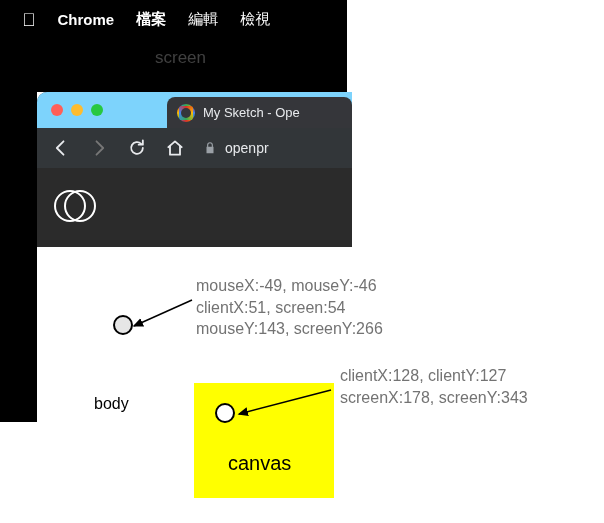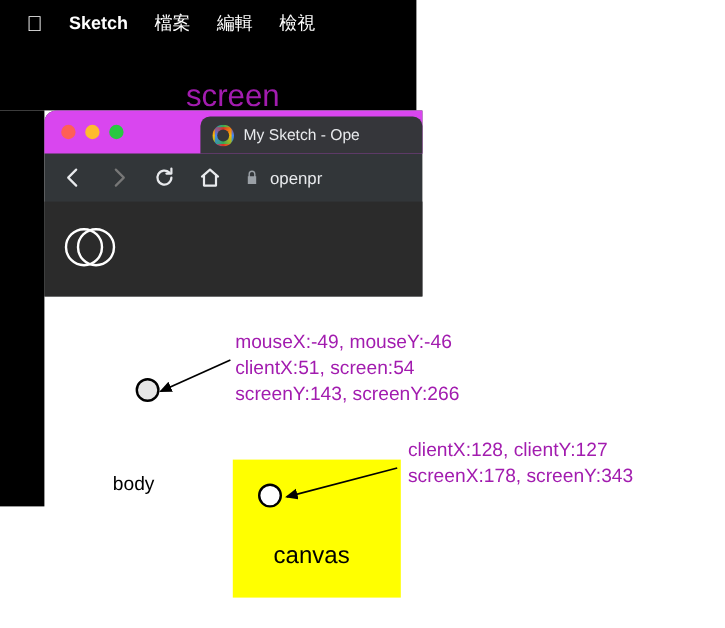--- a/index.html
+++ b/index.html
@@ -4,24 +4,24 @@
 <style>
   html,body{margin:0;padding:0;font-family:Arial,Helvetica,sans-serif;background:#fff}
   #stage{position:relative;width:604px;height:523px;overflow:hidden}
 
   .black-block{position:absolute;left:0;top:0;width:347px;height:92px;background:#000}
   .black-strip{position:absolute;left:0;top:92px;width:37px;height:330px;background:#000}
 
   .menubar{position:absolute;left:22px;top:10px;display:flex;align-items:center;gap:22px;color:#fff;font-size:15px;font-weight:700}
   .apple-logo{font-size:18px;line-height:1}
 
-  .screen-label{position:absolute;left:155px;top:64px;color:#a21caf;font-size:26px}
+  .screen-label{position:absolute;left:155px;top:48px;color:#404040;font-size:17px}
 
   .browser{position:absolute;left:37px;top:92px;width:315px;height:155px;background:#323639;border-top-left-radius:10px}
-  .titlebar{position:absolute;left:0;top:0;width:100%;height:36px;background:#d946ef;border-top-left-radius:10px}
+  .titlebar{position:absolute;left:0;top:0;width:100%;height:36px;background:#7dd3fc;border-top-left-radius:10px}
   .traffic{position:absolute;left:14px;top:12px;display:flex;gap:8px}
   .dot{width:12px;height:12px;border-radius:50%}
   .d-close{background:#ff5f57}
   .d-min{background:#febc2e}
   .d-max{background:#28c840}
   .tab{position:absolute;left:130px;top:5px;height:31px;width:185px;background:#35363a;border-top-left-radius:8px;border-top-right-radius:8px;display:flex;align-items:center;padding:0 10px;box-sizing:border-box;color:#e8eaed;font-size:13px;overflow:hidden;white-space:nowrap}
   .favicon{width:14px;height:14px;border-radius:50%;border:2px solid transparent;background:conic-gradient(#d93025,#fbbc04,#34a853,#4285f4,#d93025);margin-right:8px;flex:0 0 auto;position:relative}
   .favicon::after{content:"";position:absolute;inset:2px;border-radius:50%;background:#35363a}
   .toolbar{position:absolute;left:0;top:36px;width:100%;height:40px;display:flex;align-items:center;gap:18px;padding:0 14px;box-sizing:border-box;color:#cfcfcf}
   .nav-ico{display:flex;align-items:center;justify-content:center}
@@ -31,37 +31,37 @@
   .logo-circles{position:absolute;left:16px;top:94px}
 
   .body-label{position:absolute;left:94px;top:395px;font-size:16px}
 
   .canvas{position:absolute;left:194px;top:383px;width:140px;height:115px;background:#ffff00}
   .canvas-label{position:absolute;left:228px;top:452px;font-size:20px}
 
   .m-circle{position:absolute;width:20px;height:20px;border:2px solid #000;border-radius:50%;background:#fff;box-sizing:border-box}
   .dim{background:#e6e6e6}
 
-  .coords{position:absolute;font-size:16px;line-height:1.35;color:#a21caf;white-space:nowrap}
+  .coords{position:absolute;font-size:16px;line-height:1.35;color:#737373;white-space:nowrap}
 
   .arrow{position:absolute;overflow:visible}
   .arrow line{stroke:#000;stroke-width:1.5}
 </style>
 </head>
 <body>
 
 <div id="stage">
 
   <div class="black-block"></div>
   <div class="black-strip"></div>
 
   <div class="menubar">
     <span class="apple-logo"></span>
-    <span>Sketch</span>
-    <span style="font-weight:400">檔案</span>
+    <span>Chrome</span>
+    <span style="font-weight:700">檔案</span>
     <span style="font-weight:400">編輯</span>
     <span style="font-weight:400">檢視</span>
   </div>
 
   <div class="screen-label">screen</div>
 
   <div class="browser">
     <div class="titlebar">
       <div class="traffic">
         <div class="dot d-close"></div>
@@ -120,21 +120,21 @@
     <defs>
         <marker id="ah1" markerWidth="8" markerHeight="8" refX="6" refY="3" orient="auto">
           <path d="M0,0 L7,3 L0,6 z" fill="#000"></path>
         </marker>
       </defs>
     <line x1="72" y1="4" x2="14" y2="30" marker-end="url(#ah1)"></line>
   </svg>
   <div class="coords" style="left:196px;top:275px">
     <div>mouseX:-49, mouseY:-46</div>
     <div>clientX:51, screen:54</div>
-    <div>screenY:143, screenY:266</div>
+    <div>mouseY:143, screenY:266</div>
   </div>
 
   <div class="m-circle" style="left:215px;top:403px"></div>
   <svg class="arrow" style="left:227px;top:386px" width="110" height="36">
     <defs>
         <marker id="ah2" markerWidth="8" markerHeight="8" refX="6" refY="3" orient="auto">
           <path d="M0,0 L7,3 L0,6 z" fill="#000"></path>
         </marker>
       </defs>
     <line x1="104" y1="4" x2="12" y2="28" marker-end="url(#ah2)"></line>

